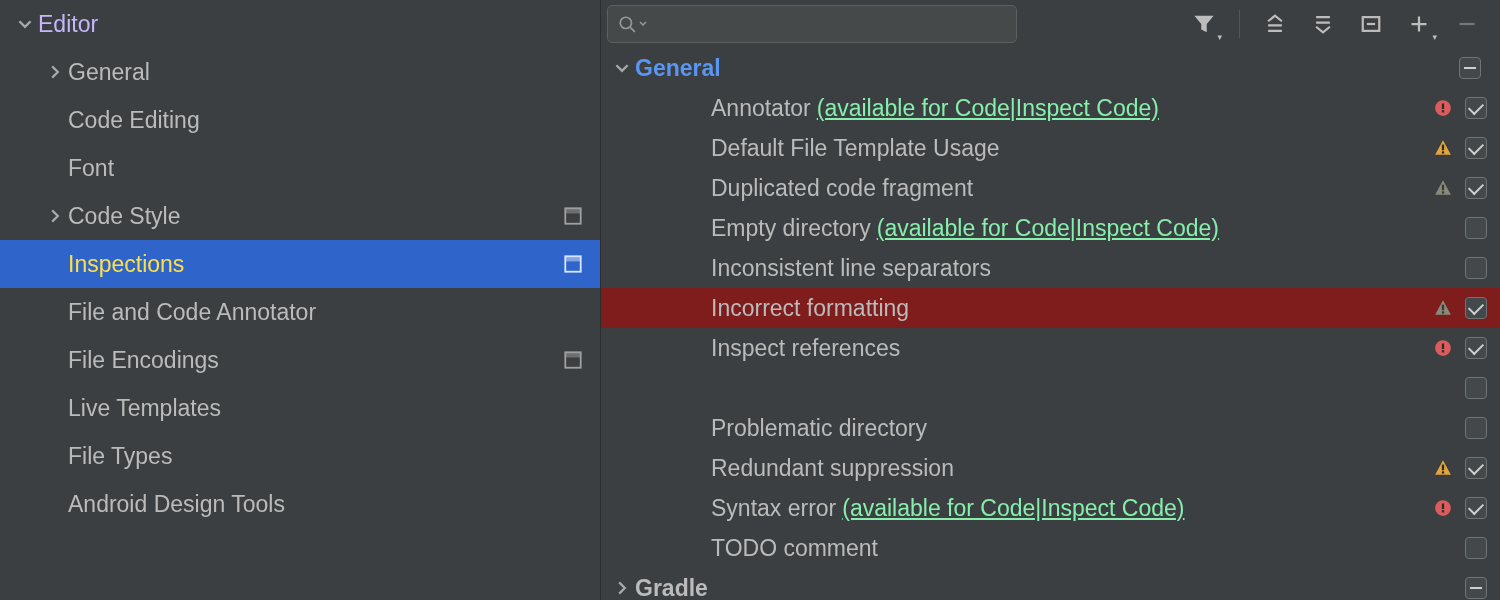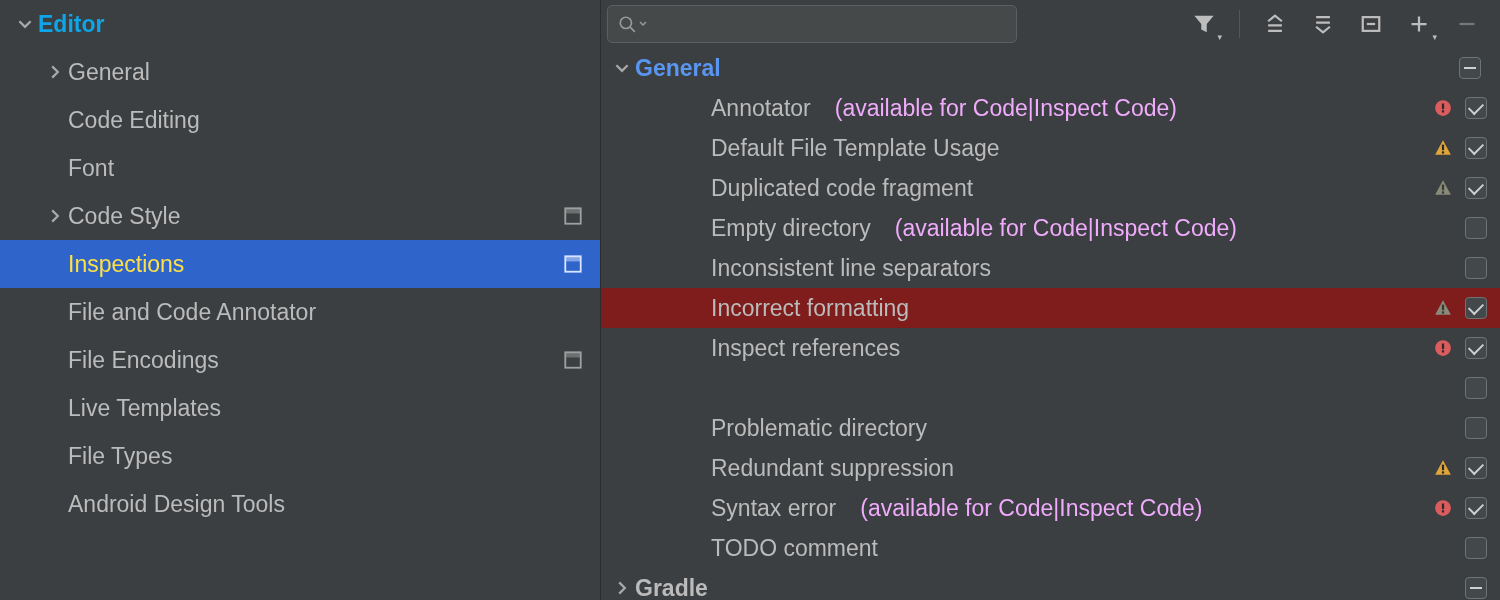--- a/index.html
+++ b/index.html
@@ -20,21 +20,21 @@
     overflow: hidden;
   }
   .side-item {
     display: flex;
     align-items: center;
     height: 48px;
     padding-left: 12px;
     cursor: default;
     user-select: none;
   }
-  .side-item.root { font-weight: 700; color: #0ea5e9; }
+  .side-item.root { font-weight: 400; color: #c4b5fd; }
   .side-item .arrow { width: 26px; display: inline-flex; justify-content: center; color: #a9a9a9; }
   .side-item .arrow.hidden { visibility: hidden; }
   .side-item.child { padding-left: 42px; }
   .side-item.selected { background: #2f65ca; color: #fde047; }
   .side-item .spacer { flex: 1; }
   .side-item .badge { margin-right: 18px; color: #a0a0a0; }
   .side-item.selected .badge { color: #d9e6ff; }
   svg { display: block; }
 
   
@@ -80,21 +80,21 @@
   .tree-header .spacer { flex:1; }
   .tree-header .cb { margin-right:12px; }
 
   .insp-row {
     display:flex; align-items:center; height:40px;
     padding-left: 78px;
     cursor:default;
   }
   .insp-row.selected { background:#7f1d1d; }
   .insp-row .label { white-space:nowrap;margin-left:32px; }
-  .insp-row .hint { color:#f0abfc; margin-left:24px; }
+  .insp-row .hint { color:#86efac; margin-left:6px;text-decoration:underline; }
   .insp-row .spacer { flex:1; }
   .sev { width:30px; display:flex; justify-content:center; }
   .cb-wrap { width:36px; display:flex; justify-content:center; margin-right:6px; }
   .cb {
     width:22px; height:22px; border:1px solid #6f7374; border-radius:4px;
     background:#43494a; display:flex; align-items:center; justify-content:center;
   }
   .cb.checked::after {
     content:""; width:12px; height:7px; border-left:2px solid #cfcfcf; border-bottom:2px solid #cfcfcf;
     transform: rotate(-45deg) translate(1px,-1px);

